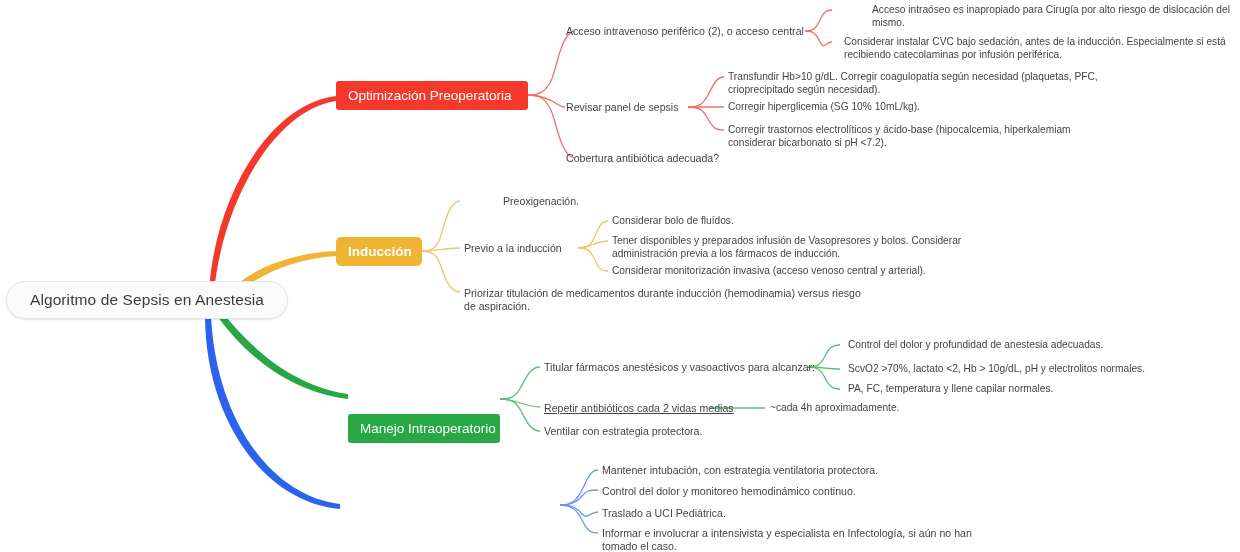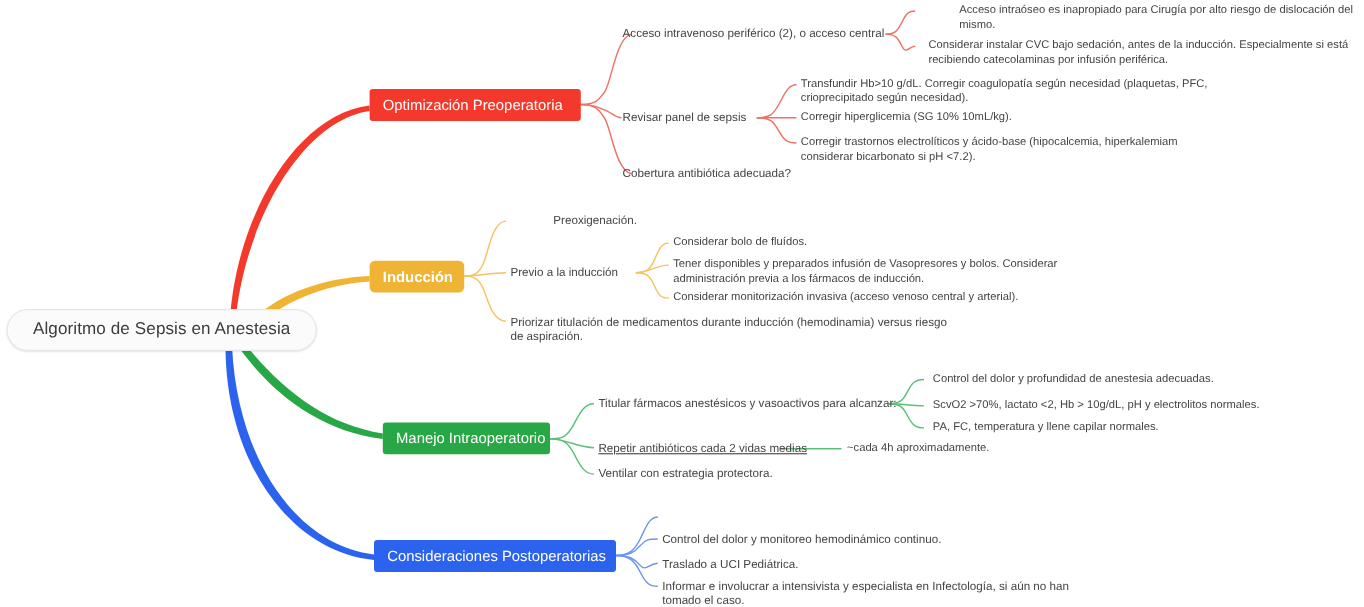--- a/index.html
+++ b/index.html
@@ -37,21 +37,21 @@
     display:flex;align-items:center;
     padding:0 12px;
     color:#ffffff;
     font-size:13.5px;
     white-space:nowrap;
     border-radius:3px;
     z-index:3;
   }
   .branch-node.b-red{background:#f4392c;}
   .branch-node.b-orange{background:#f0b434;border-radius:5px;}
-  .branch-node.b-green{background:#27a745;}
+  .branch-node.b-green{background:#27a745;margin-top:30px;}
   .branch-node.b-blue{background:#2b63ef;}
 
   
   .leaf{
     position:absolute;
     color:#444444;
     font-size:10.4px;
     line-height:12.6px;
     z-index:2;
     white-space:pre-line;
@@ -166,22 +166,20 @@
   <div class="leaf lvl2" style="left:544px;top:361px;">Titular fármacos anestésicos y vasoactivos para alcanzar:</div>
   <div class="leaf lvl3" style="left:848px;top:339px;width:390px;">Control del dolor y profundidad de anestesia adecuadas.</div>
   <div class="leaf lvl3" style="left:848px;top:363px;width:390px;">ScvO2 &gt;70%, lactato &lt;2, Hb &gt; 10g/dL, pH y electrolitos normales.</div>
   <div class="leaf lvl3" style="left:848px;top:383px;width:390px;">PA, FC, temperatura y llene capilar normales.</div>
 
   <div class="leaf lvl2" style="left:544px;top:402px;text-decoration:underline;">Repetir antibióticos cada 2 vidas medias</div>
   <div class="leaf lvl3" style="left:770px;top:402px;width:260px;">~cada 4h aproximadamente.</div>
 
   <div class="leaf lvl2" style="left:544px;top:425px;">Ventilar con estrategia protectora.</div>
 
-  <div class="branch-node b-blue" style="left:340px;top:491px;width:220px;height:29px;">
-    <span>Consideraciones Postoperatorias</span>
-  </div>
 
+  <div class="leaf lvl2" style="left:602px;top:464px;width:400px;">Mantener intubación, con estrategia ventilatoria protectora.</div>
   <div class="leaf lvl2" style="left:602px;top:507px;width:400px;">Traslado a UCI Pediátrica.</div>
   <div class="leaf lvl2" style="left:602px;top:485px;width:400px;">Control del dolor y monitoreo hemodinámico continuo.</div>
   <div class="leaf lvl2" style="left:602px;top:527px;width:400px;">Informar e involucrar a intensivista y especialista en Infectología, si aún no han
 tomado el caso.</div>
 
 </div>
 
 </body></html>

